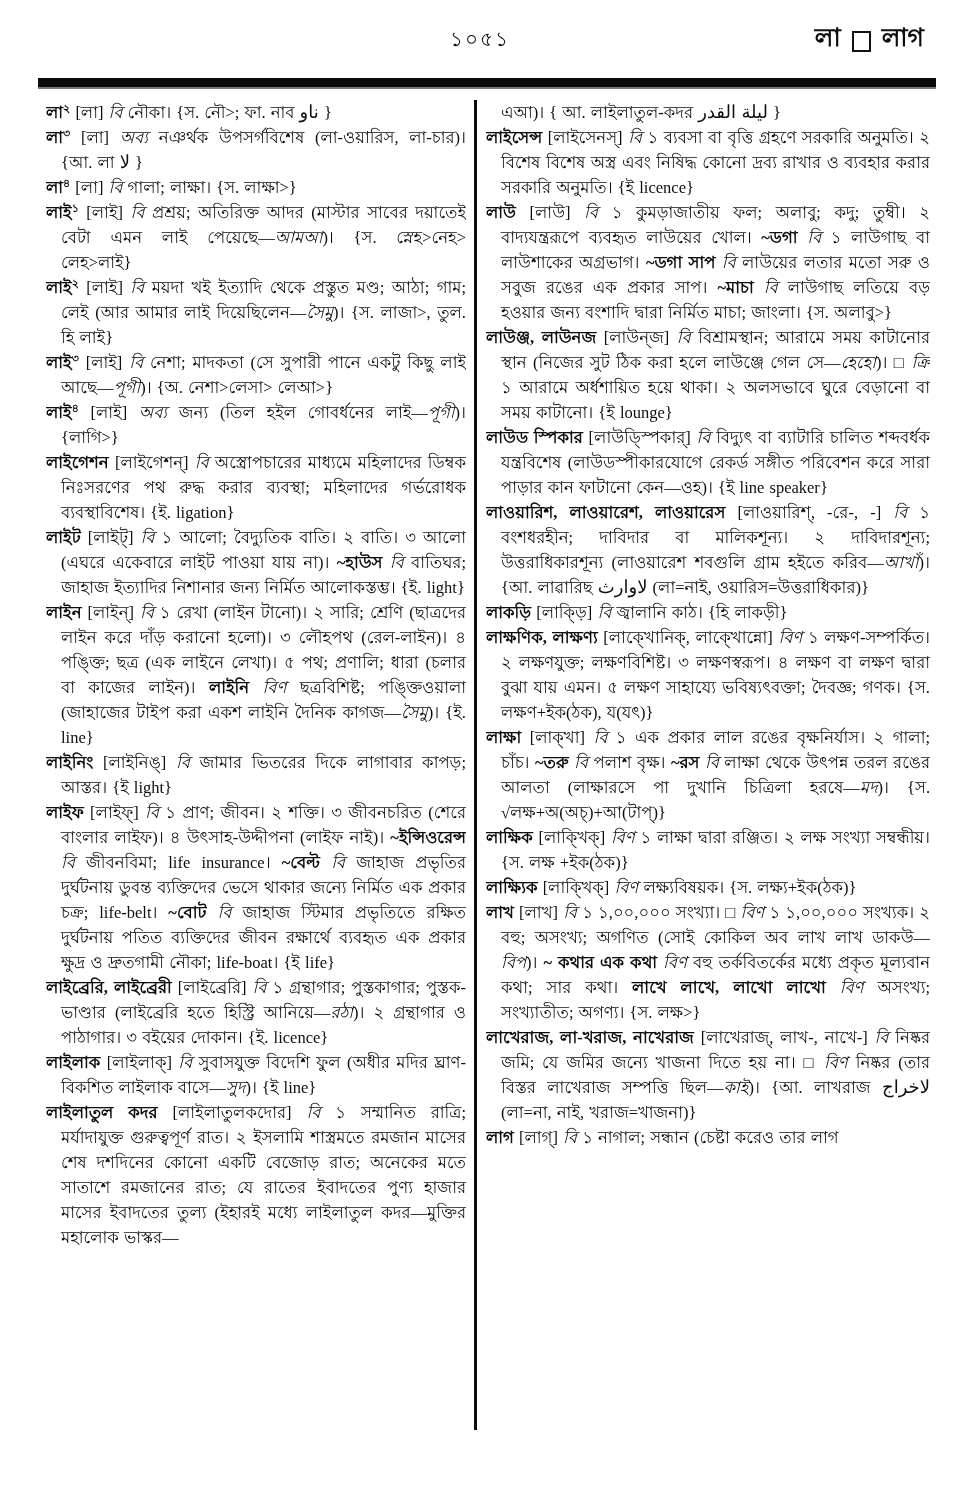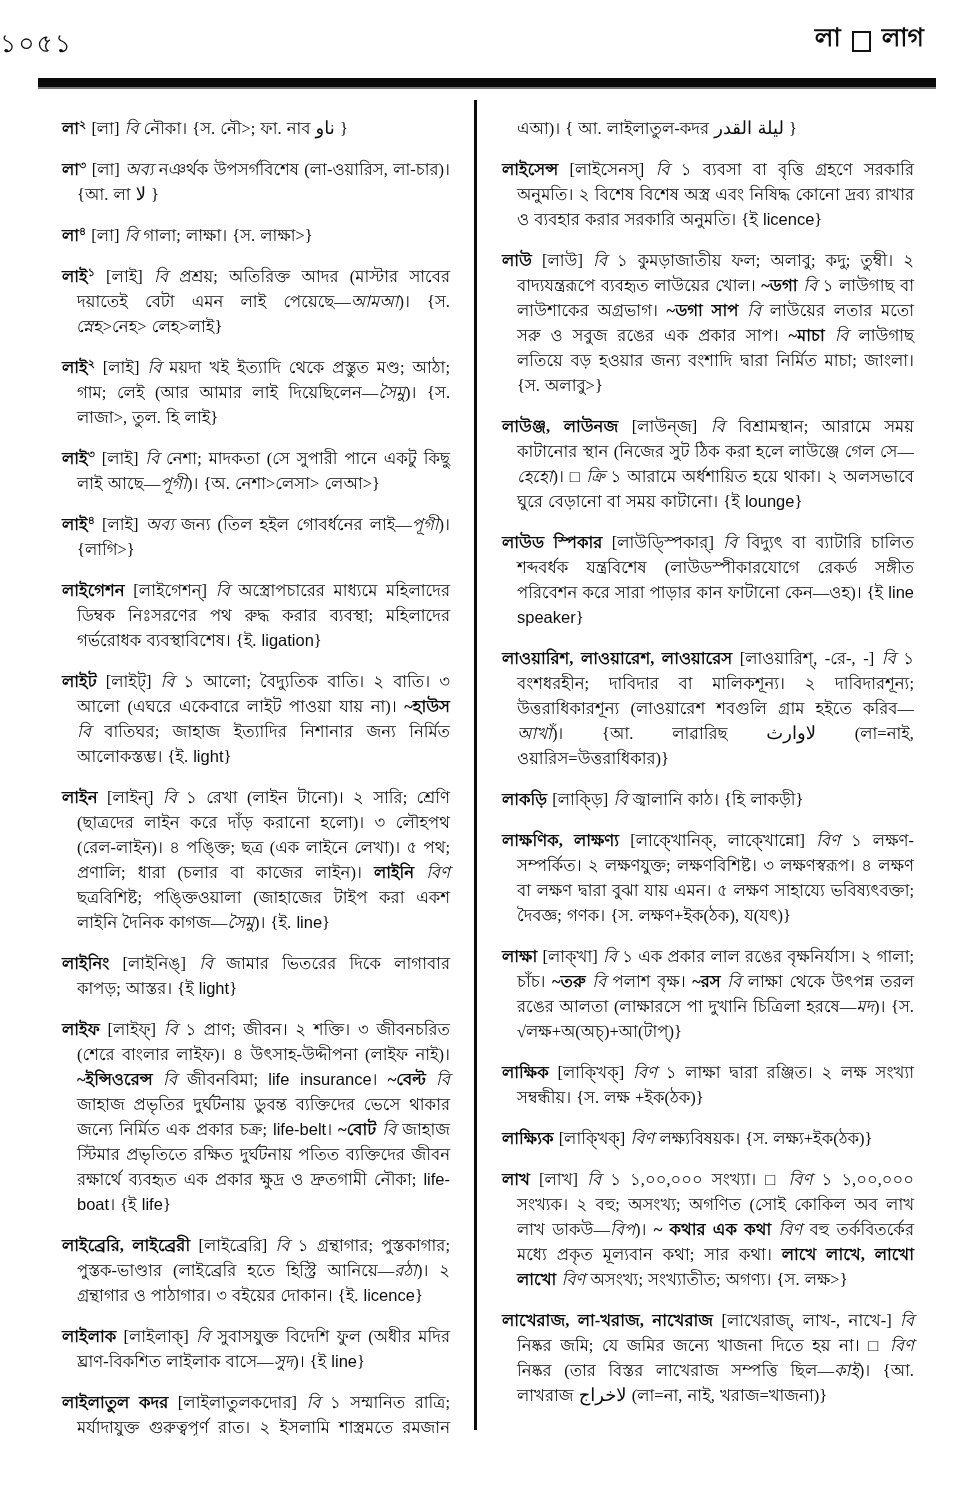--- a/index.html
+++ b/index.html
@@ -5,22 +5,22 @@
   html,body{margin:0;padding:0;}
   body{
     width:960px;height:1486px;background:#e8e8e4;
     font-family:"Liberation Serif","DejaVu Serif",serif;color:#0d0d0d;
   }
   .page{
     position:relative;width:960px;height:1486px;background:#ffffff;overflow:hidden;
   }
   
   .page-number{
-    position:absolute;top:24px;left:0;right:0;
-    font-size:25px;letter-spacing:2px;
+    position:absolute;top:24px;left:0;right:0;text-align:center;
+    font-size:20px;letter-spacing:2px;
   }
   .running-head{
     position:absolute;top:18px;right:36px;font-size:25px;font-weight:bold;
     display:flex;align-items:center;gap:11px;
   }
   .range-box{
     display:inline-block;width:15px;height:17px;border:2.5px solid #121212;
     margin-top:3px;
   }
   .head-rule{
@@ -33,29 +33,29 @@
     display:flex;overflow:hidden;
   }
   .col{overflow:hidden;}
   .col.left{width:420px;}
   .col.right{flex:1;}
   .divider{
     width:3px;background:#0c0c0c;margin:0 9px 0 8px;flex:none;height:1330px;
   }
   
   p.entry{
-    margin:16px;font-size:16.5px;line-height:25px;text-align:justify;
+    margin:0;font-size:16.5px;line-height:25px;text-align:justify;
     padding-left:15px;text-indent:-15px;
     word-spacing:1px;
   }
   p.entry.cont{text-indent:0;font-family:Liberation Serif, serif;}
   .r-b{font-weight:bold;}
   .r-i{font-style:italic;}
   .r-sup{vertical-align:super;font-size:11px;font-weight:bold;line-height:0;}
-  .r-en{font-family:Liberation Sans, sans-serif;}
+  .r-en{font-family:Liberation Serif, serif;}
   .r-ar{font-size:18px;line-height:0;}
 </style>
 </head>
 <body>
 
 <div class="page">
 
   <div class="page-number">১০৫১</div>
 
   <div class="running-head">
@@ -92,16 +92,17 @@
         <p class="entry"><span class="r-b">লাউঞ্জ, লাউনজ</span><span class="r-n"> [লাউন্জ] </span><span class="r-i">বি</span><span class="r-n"> বিশ্রামস্থান; আরামে সময় কাটানোর স্থান (নিজের সুট ঠিক করা হলে লাউঞ্জে গেল সে—</span><span class="r-i">হেহো</span><span class="r-n">)। □ </span><span class="r-i">ক্রি</span><span class="r-n"> ১ আরামে অর্ধশায়িত হয়ে থাকা। ২ অলসভাবে ঘুরে বেড়ানো বা সময় কাটানো। {ই </span><span class="r-en">lounge</span><span class="r-n">}</span></p>
         <p class="entry"><span class="r-b">লাউড স্পিকার</span><span class="r-n"> [লাউড্স্পিকার্] </span><span class="r-i">বি</span><span class="r-n"> বিদ্যুৎ বা ব্যাটারি চালিত শব্দবর্ধক যন্ত্রবিশেষ (লাউডস্পীকারযোগে রেকর্ড সঙ্গীত পরিবেশন করে সারা পাড়ার কান ফাটানো কেন—ওহ)। {ই </span><span class="r-en">line speaker</span><span class="r-n">}</span></p>
         <p class="entry"><span class="r-b">লাওয়ারিশ, লাওয়ারেশ, লাওয়ারেস</span><span class="r-n"> [লাওয়ারিশ্, -রে-, -] </span><span class="r-i">বি</span><span class="r-n"> ১ বংশধরহীন; দাবিদার বা মালিকশূন্য। ২ দাবিদারশূন্য; উত্তরাধিকারশূন্য (লাওয়ারেশ শবগুলি গ্রাম হইতে করিব—</span><span class="r-i">আখাঁ</span><span class="r-n">)। {আ. লাৱারিছ </span><span class="r-ar">لاوارث</span><span class="r-n"> (লা=নাই, ওয়ারিস=উত্তরাধিকার)}</span></p>
         <p class="entry"><span class="r-b">লাকড়ি</span><span class="r-n"> [লাক্ড়ি] </span><span class="r-i">বি</span><span class="r-n"> জ্বালানি কাঠ। {হি লাকড়ী}</span></p>
         <p class="entry"><span class="r-b">লাক্ষণিক, লাক্ষণ্য</span><span class="r-n"> [লাক্খোনিক্, লাক্খোন্নো] </span><span class="r-i">বিণ</span><span class="r-n"> ১ লক্ষণ-সম্পর্কিত। ২ লক্ষণযুক্ত; লক্ষণবিশিষ্ট। ৩ লক্ষণস্বরূপ। ৪ লক্ষণ বা লক্ষণ দ্বারা বুঝা যায় এমন। ৫ লক্ষণ সাহায্যে ভবিষ্যৎবক্তা; দৈবজ্ঞ; গণক। {স. লক্ষণ+ইক(ঠক), য(যৎ)}</span></p>
         <p class="entry"><span class="r-b">লাক্ষা</span><span class="r-n"> [লাক্খা] </span><span class="r-i">বি</span><span class="r-n"> ১ এক প্রকার লাল রঙের বৃক্ষনির্যাস। ২ গালা; চাঁচ। </span><span class="r-b">~তরু</span><span class="r-n"> </span><span class="r-i">বি</span><span class="r-n"> পলাশ বৃক্ষ। </span><span class="r-b">~রস</span><span class="r-n"> </span><span class="r-i">বি</span><span class="r-n"> লাক্ষা থেকে উৎপন্ন তরল রঙের আলতা (লাক্ষারসে পা দুখানি চিত্রিলা হরষে—</span><span class="r-i">মদ</span><span class="r-n">)। {স. √লক্ষ+অ(অচ্)+আ(টাপ্)}</span></p>
         <p class="entry"><span class="r-b">লাক্ষিক</span><span class="r-n"> [লাক্খিক্] </span><span class="r-i">বিণ</span><span class="r-n"> ১ লাক্ষা দ্বারা রঞ্জিত। ২ লক্ষ সংখ্যা সম্বন্ধীয়। {স. লক্ষ +ইক(ঠক)}</span></p>
         <p class="entry"><span class="r-b">লাক্ষ্যিক</span><span class="r-n"> [লাক্খিক্] </span><span class="r-i">বিণ</span><span class="r-n"> লক্ষ্যবিষয়ক। {স. লক্ষ্য+ইক(ঠক)}</span></p>
         <p class="entry"><span class="r-b">লাখ</span><span class="r-n"> [লাখ] </span><span class="r-i">বি</span><span class="r-n"> ১ ১,০০,০০০ সংখ্যা। □ </span><span class="r-i">বিণ</span><span class="r-n"> ১ ১,০০,০০০ সংখ্যক। ২ বহু; অসংখ্য; অগণিত (সোই কোকিল অব লাখ লাখ ডাকউ—</span><span class="r-i">বিপ</span><span class="r-n">)। </span><span class="r-b">~ কথার এক কথা</span><span class="r-n"> </span><span class="r-i">বিণ</span><span class="r-n"> বহু তর্কবিতর্কের মধ্যে প্রকৃত মূল্যবান কথা; সার কথা। </span><span class="r-b">লাখে লাখে, লাখো লাখো</span><span class="r-n"> </span><span class="r-i">বিণ</span><span class="r-n"> অসংখ্য; সংখ্যাতীত; অগণ্য। {স. লক্ষ&gt;}</span></p>
         <p class="entry"><span class="r-b">লাখেরাজ, লা-খরাজ, নাখেরাজ</span><span class="r-n"> [লাখেরাজ্, লাখ-, নাখে-] </span><span class="r-i">বি</span><span class="r-n"> নিষ্কর জমি; যে জমির জন্যে খাজনা দিতে হয় না। □ </span><span class="r-i">বিণ</span><span class="r-n"> নিষ্কর (তার বিস্তর লাখেরাজ সম্পত্তি ছিল—</span><span class="r-i">কাই</span><span class="r-n">)। {আ. লাখরাজ </span><span class="r-ar">لاخراج</span><span class="r-n"> (লা=না, নাই, খরাজ=খাজনা)}</span></p>
+        <p class="entry"><span class="r-b">লাগ</span><span class="r-n"> [লাগ্] </span><span class="r-i">বি</span><span class="r-n"> ১ নাগাল; সন্ধান (চেষ্টা করেও তার লাগ</span></p>
       </div>
   </div>
 
 </div>
 
 </body></html>

